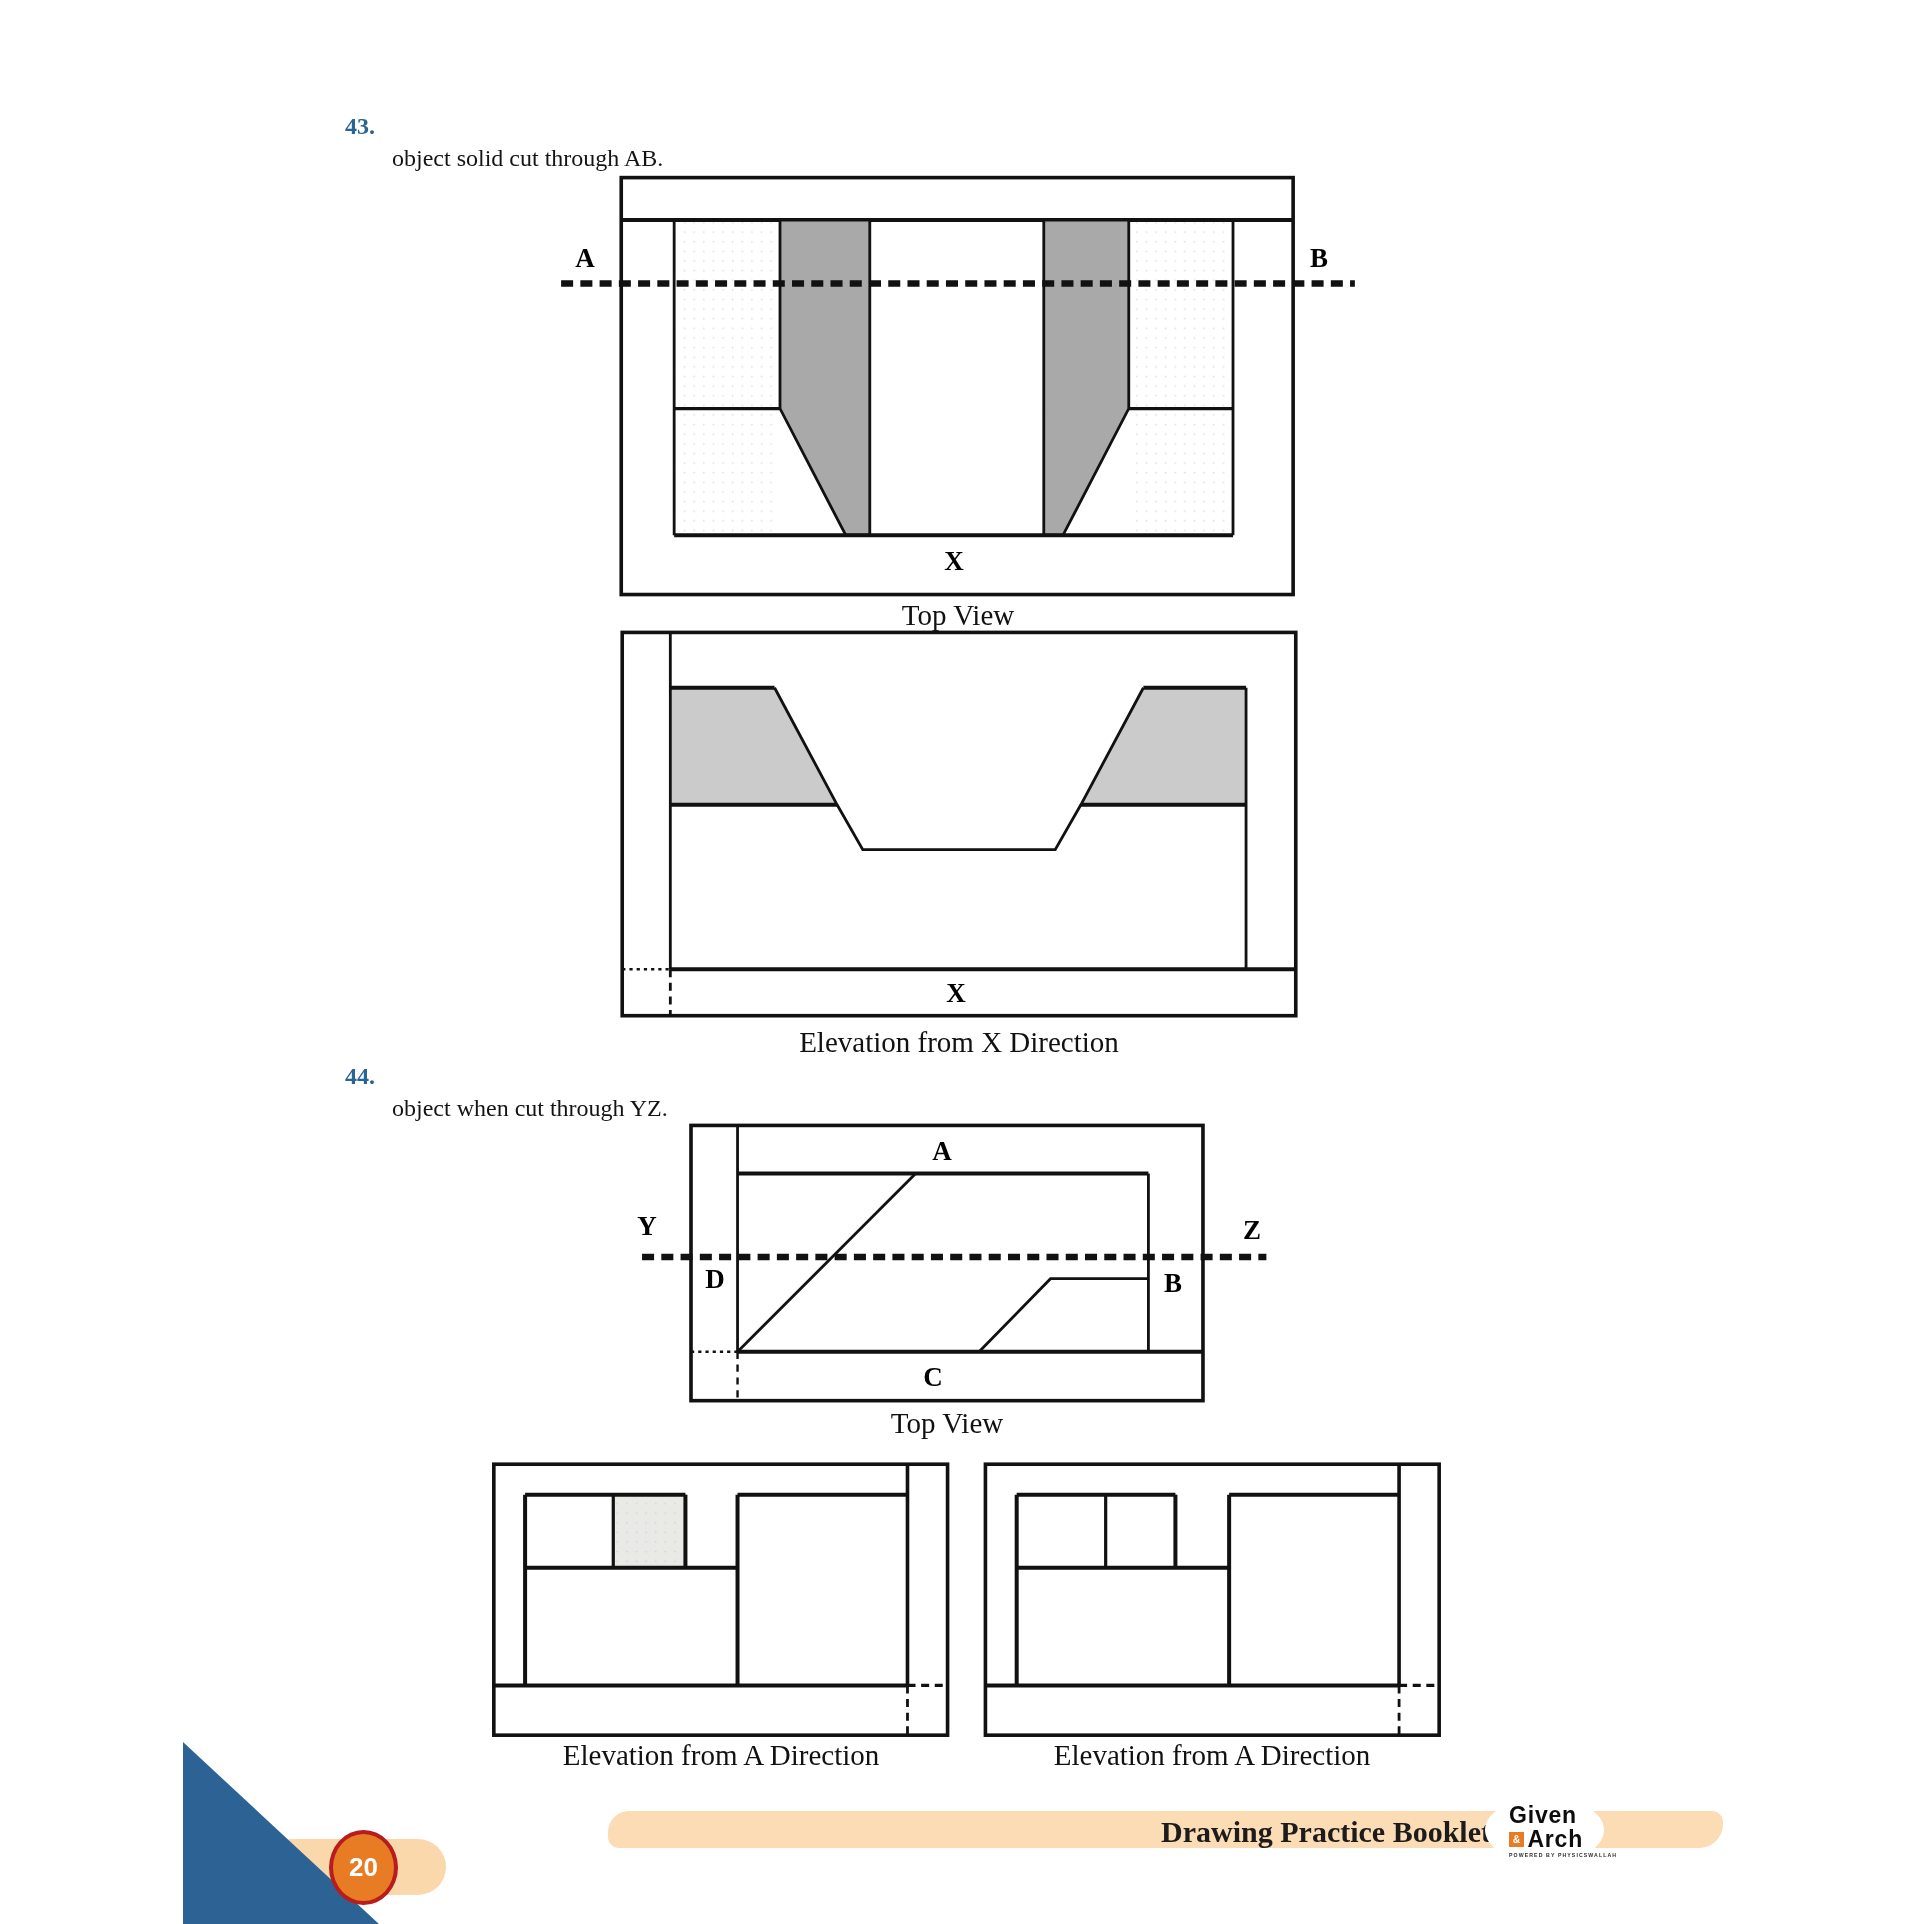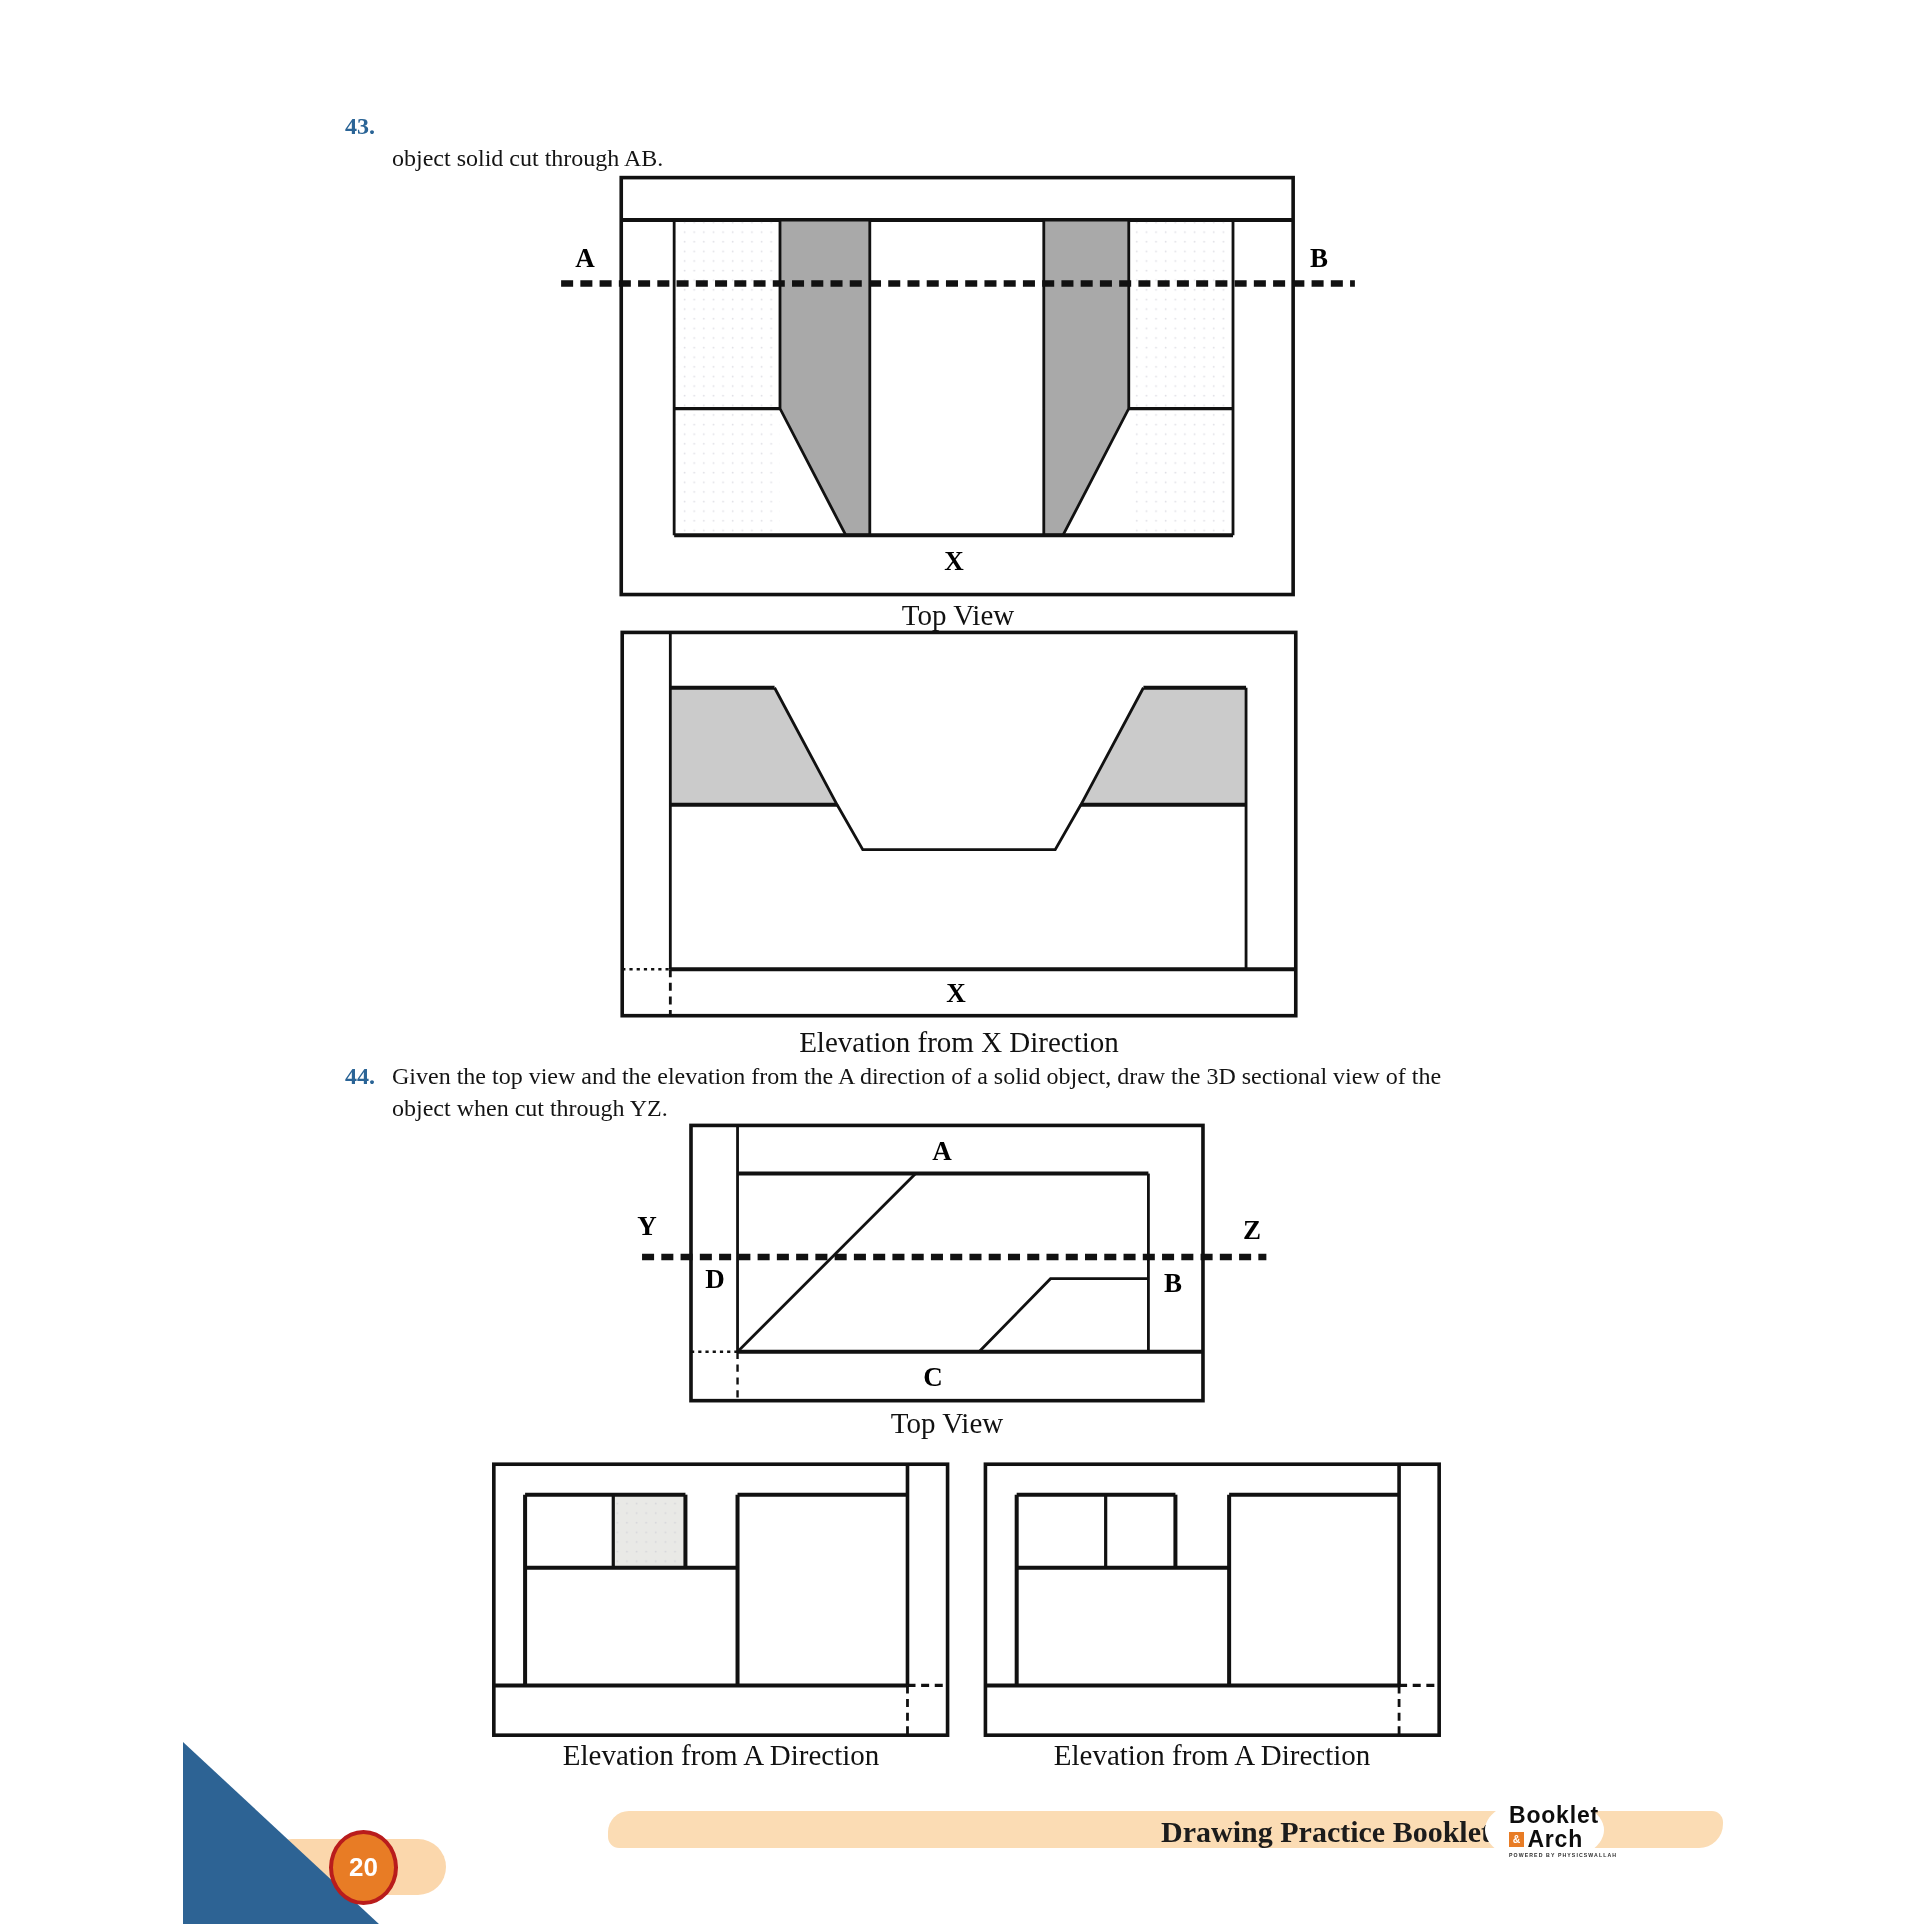--- a/index.html
+++ b/index.html
@@ -95,21 +95,20 @@
 
     <path d="M965 857 L1043 1003 L1075 1059 H1315 L1347 1003 L1425 857" fill="none" stroke="#111" stroke-width="3.5"></path>
 
     <line x1="775" y1="1208" x2="835" y2="1208" stroke="#111" stroke-width="3" stroke-dasharray="4 5"></line>
     <line x1="835" y1="1208" x2="1615" y2="1208" stroke="#111" stroke-width="5"></line>
   </svg>
   <div class="abs figlabel" style="left:956px;top:993px;">X</div>
   <div class="abs caption" style="left:959px;top:1042px;">Elevation from X Direction</div>
 
   <div class="abs qnum" style="left:345px;top:1063px;">44.</div>
-  <div class="abs qline" style="left:392px;top:1063px;">Given the top view and the elevation from the A direction of a solid object, draw the 3D sectional view of the</div>
   <div class="abs qline" style="left:392px;top:1095px;">object when cut through YZ.</div>
 
   <svg style="left:626px;top:1119px;" width="650" height="325" viewBox="780 1395 810 405">
     <rect x="861" y="1403" width="638" height="343" fill="none" stroke="#111" stroke-width="4.5"></rect>
 
     <line x1="919" y1="1403" x2="919" y2="1685" stroke="#111" stroke-width="3.5"></line>
     <line x1="919" y1="1685" x2="919" y2="1746" stroke="#111" stroke-width="3" stroke-dasharray="9 7"></line>
 
     <line x1="919" y1="1463" x2="1431" y2="1463" stroke="#111" stroke-width="5"></line>
 
@@ -174,21 +173,21 @@
   <div id="page-pill" style="background:#fbd7ac;"></div>
   <div id="blue-triangle" style="background:#2d6394;"></div>
   <div id="page-circle" style="background:#e87c25;">
     <span>20</span>
   </div>
 
   <div id="footer-bar" style="background:#fbdcb4;"></div>
   <div id="footer-title">Drawing Practice Booklet</div>
   <div id="logo-oval"></div>
   <div id="logo">
-    <div class="l1">Booklet</div>
+    <div class="l1">Given</div>
     <div class="l2">
       <span class="amp" style="background:#e87c25;">&amp;</span>
       <span class="arch">Arch</span>
     </div>
     <div class="tag">POWERED BY PHYSICSWALLAH</div>
   </div>
 
 </div>
 
 

